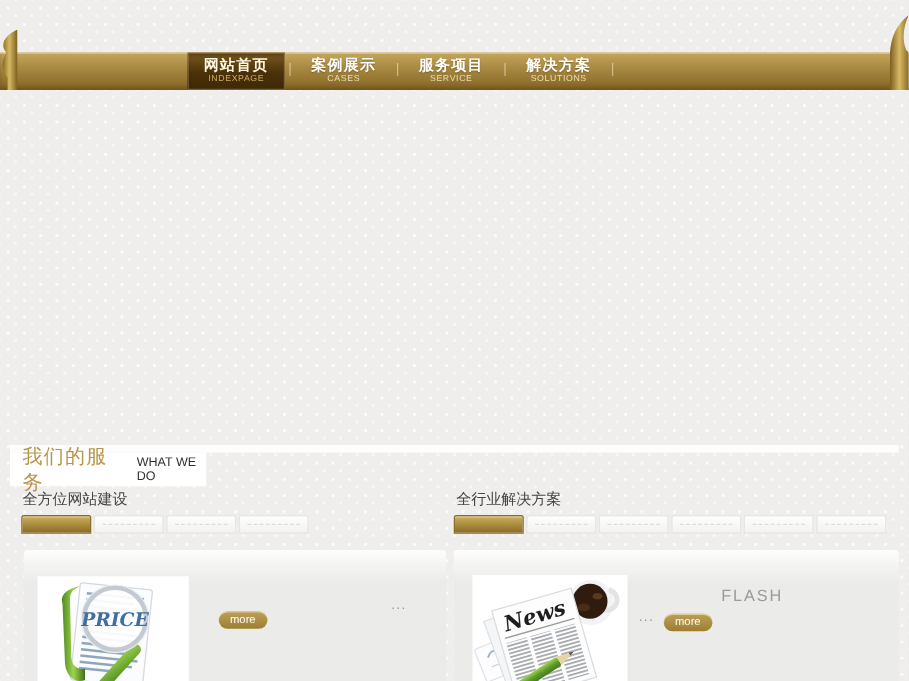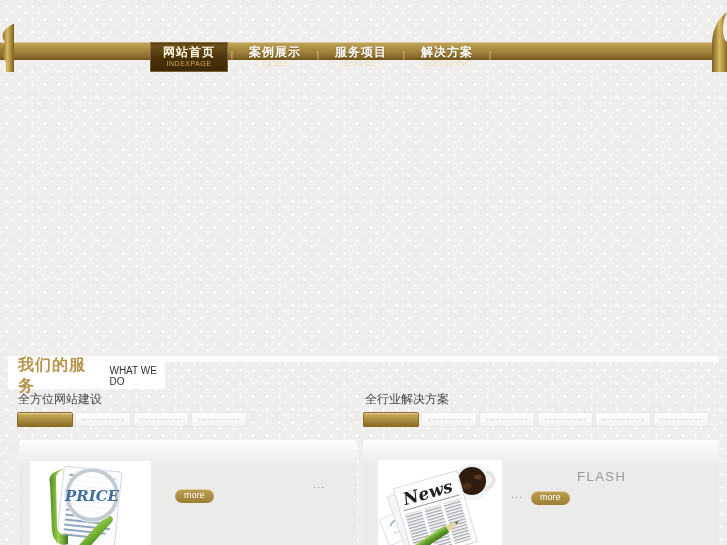--- a/index.html
+++ b/index.html
@@ -37,21 +37,21 @@
   .phone-line {
     position:absolute; right:16px; top:23px; font-size:11px; color:#3d3d3d;
     display:flex; align-items:center; white-space:nowrap;
   }
   .phone-icon { font-size:14px; color:#2c2c2c; margin-right:6px; }
   .phone-line b { font-weight:bold; color:#333; }
   .phone-seg { margin-right:7px; }
 
   
   .nav {
-    position:absolute; top:42px; left:0; width:727px; height:18px;
+    position:absolute; top:42px; left:0; width:727px; height:30px;
     background:linear-gradient(180deg, #c5a75d 0%, #a98a43 40%, #8d6f2c 85%, #7e6223 100%);
     box-shadow:inset 0 1px 0 rgba(255,245,215,.5), inset 0 -2px 4px rgba(60,40,0,.25);
   }
   .ribbon-left  { position:absolute; left:0;  top:24px; }
   .ribbon-right { position:absolute; right:0; top:12px; }
 
   .nav-items { position:absolute; left:150px; top:0; height:30px; display:flex; align-items:stretch; }
   .nav-item {
     width:78px; text-align:center; padding-top:3px; cursor:pointer;
   }
@@ -69,21 +69,21 @@
 
   
   .banner { position:absolute; top:72px; left:0; width:727px; height:284px; }
 
   
   .white-strip { position:absolute; top:356px; left:8px; width:711px; height:6px; background:#fdfdfd; }
   .services-heading {
     position:absolute; top:362px; left:8px; width:157px; height:27px; background:#ffffff;
     display:flex; align-items:center; padding-left:10px;
   }
-  .services-heading .cn { font-size:16px; font-weight:bold; color:#b5954a; letter-spacing:1px; }
+  .services-heading .cn { font-size:16px; font-weight:normal; color:#b5954a; letter-spacing:1px; }
   .services-heading .en { font-size:10px; font-weight:normal; color:#2f2f2f; margin-left:19px; letter-spacing:0; }
 
   .col-title { position:absolute; font-size:12px; color:#454545; }
   .col-title.left  { left:18px;  top:391px; }
   .col-title.right { left:365px; top:391px; }
 
   .tabs { position:absolute; top:412px; display:flex; gap:2px; }
   .tabs.left  { left:17px; }
   .tabs.right { left:363px; }
   .tab {

